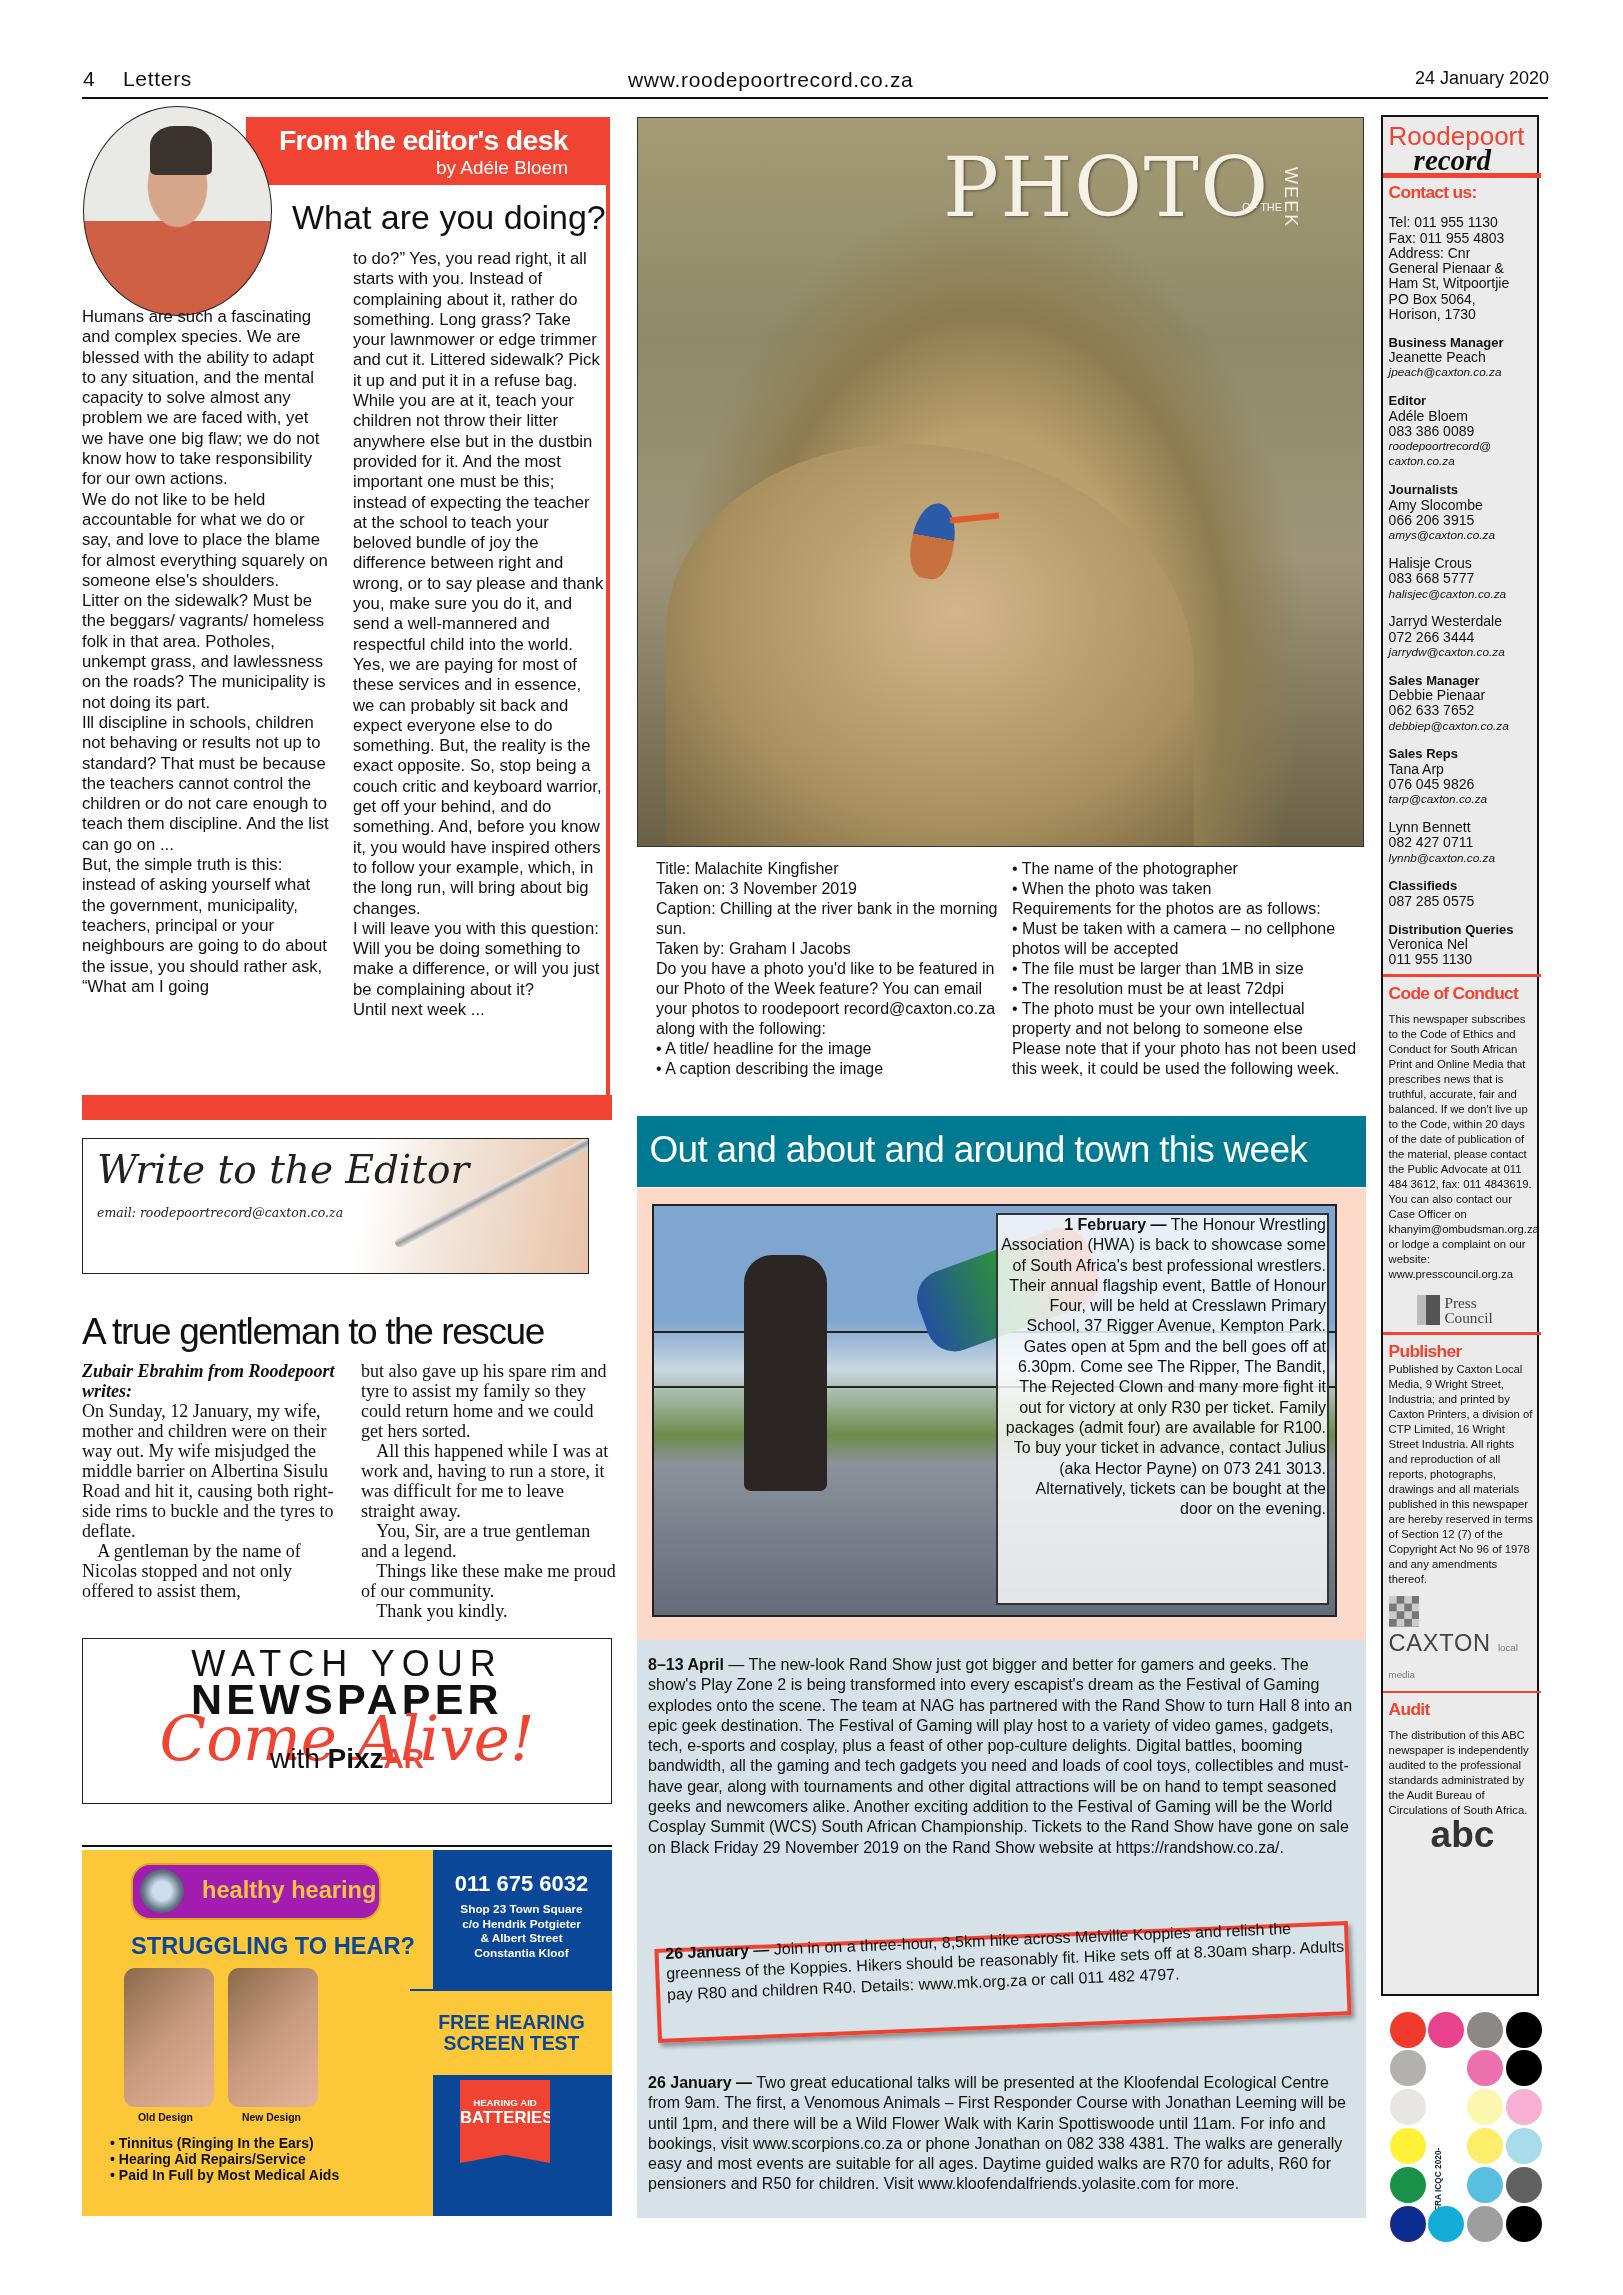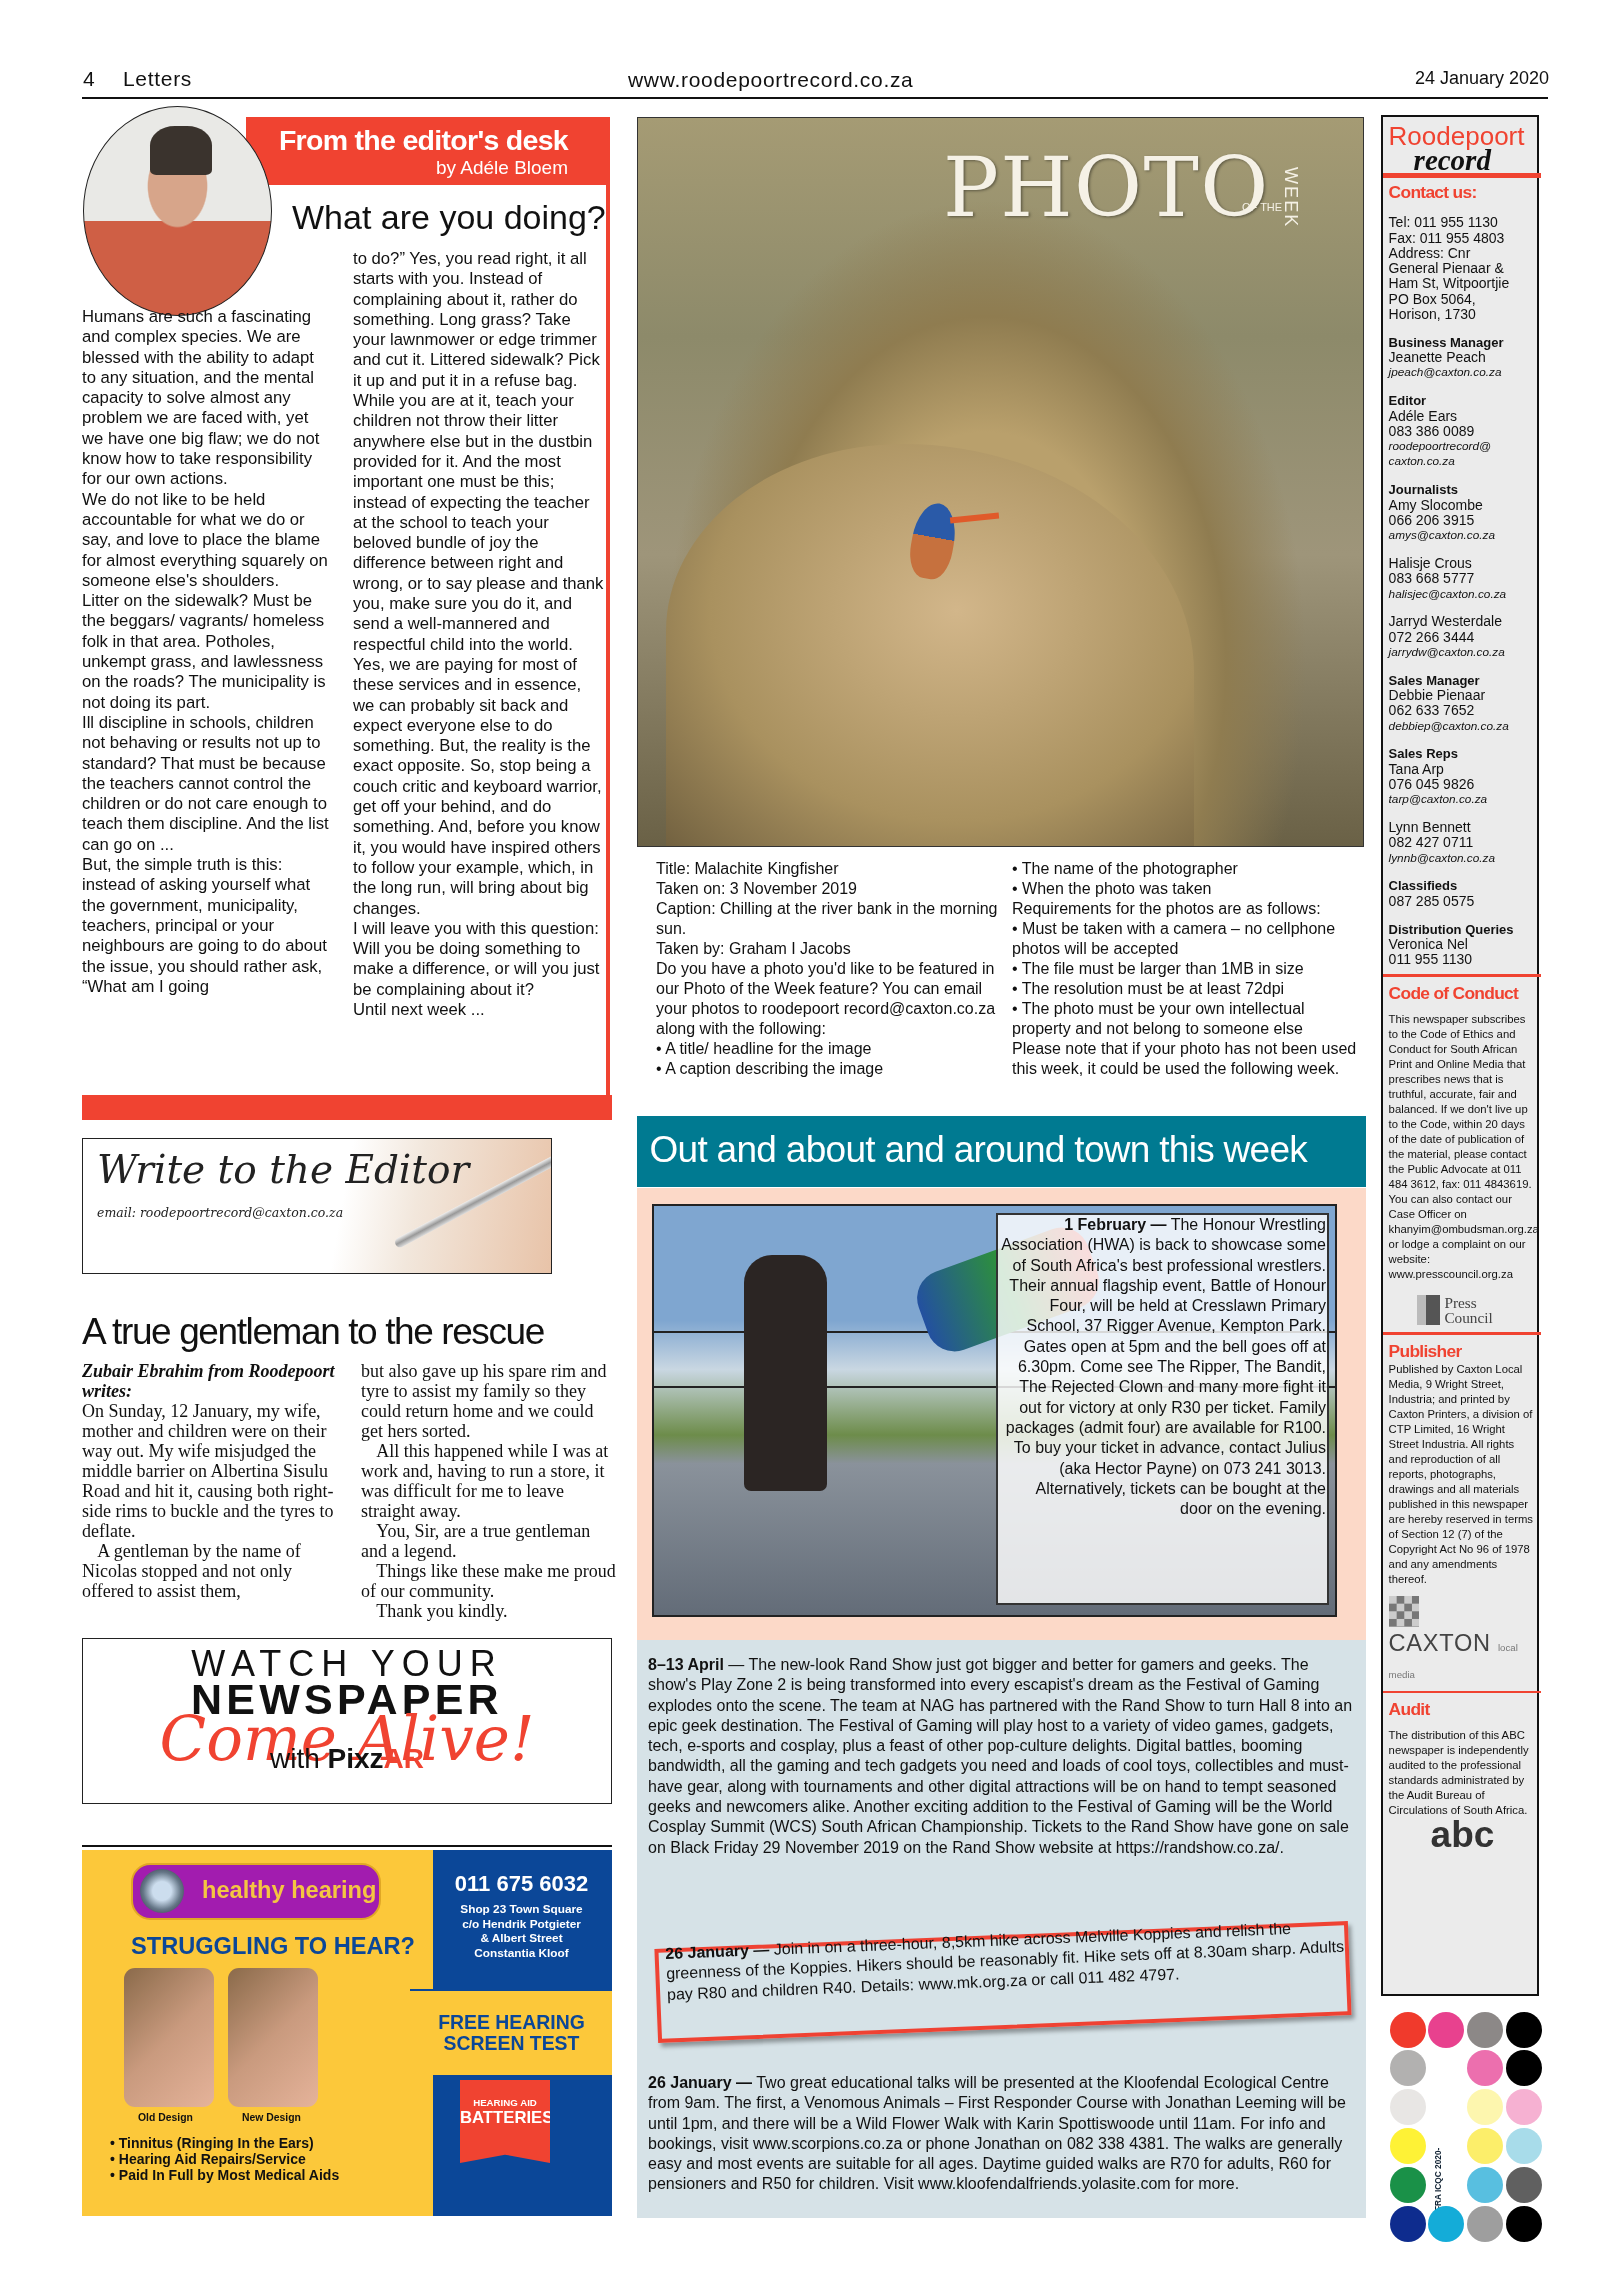--- a/index.html
+++ b/index.html
@@ -22,21 +22,21 @@
   .ed-band .t2 { position:absolute; right: 42px; top: 40px; color:#fff; font-size: 19px; }
   .ed-frame { left: 246px; top: 185px; width: 364px; height: 923px; border-right: 4.2px solid #f04331; }
   .ed-bottom { left: 82px; top: 1095px; width: 530px; height: 25px; background: #f04331; }
   .ed-head { left: 292px; top: 198px; font-size: 34px; }
   .col { font-size: 16.7px; line-height: 20.3px; }
   .ed-col1 { left: 82px; top: 307px; width: 250px; }
   .ed-col2 { left: 353px; top: 249px; width: 253px; }
   .col p { margin: 0; }
 
   
-  .wte { left: 82px; top: 1138px; width: 470px; height: 136px; border: 1.4px solid #222; overflow: hidden; background: linear-gradient(100deg,#fff 0 55%, #f2e7dc 70%, #e8c3a8 100%); }
+  .wte { left: 82px; top: 1138px; width: 507px; height: 136px; border: 1.4px solid #222; overflow: hidden; background: linear-gradient(100deg,#fff 0 55%, #f2e7dc 70%, #e8c3a8 100%); }
   .wte .t1 { position: absolute; left: 14px; top: 8.3px; font-family: "DejaVu Serif", serif; font-style: italic; font-size: 39px; color: #222; }
   .wte .t2 { position: absolute; left: 14px; top: 66px; font-family: "DejaVu Serif", serif; font-style: italic; font-size: 12.5px; color: #222; }
   .wte .pen { position: absolute; left: 298px; top: 42px; width: 250px; height: 9.7px; background: linear-gradient(#eee,#999,#ddd); transform: rotate(-28deg); border-radius: 4.9px; }
 
   
   .gent-head { left: 82px; top: 1311px; font-size: 37px; letter-spacing: -1.4px; font-family: "Liberation Sans", sans-serif; }
   .serif { font-family: "Liberation Serif", serif; font-size: 18px; line-height: 20px; }
   .g-col1 { left: 82px; top: 1361px; width: 257px; }
   .g-col2 { left: 361px; top: 1361px; width: 257px; }
   .indent { text-indent: 15.3px; }
@@ -284,21 +284,21 @@
     </div>
     <div class="sgap"></div>
     <div>
         <div class="sb">Business Manager</div>
         <div class="st">Jeanette Peach</div>
         <div class="se">jpeach@caxton.co.za</div>
       </div>
     <div class="sgap"></div>
     <div>
         <div class="sb">Editor</div>
-        <div class="st">Adéle Ears</div>
+        <div class="st">Adéle Bloem</div>
         <div class="st">083 386 0089</div>
         <div class="se">roodepoortrecord@ caxton.co.za</div>
       </div>
     <div class="sgap"></div>
     <div>
         <div class="sb">Journalists</div>
         <div class="st">Amy Slocombe</div>
         <div class="st">066 206 3915</div>
         <div class="se">amys@caxton.co.za</div>
       </div>

